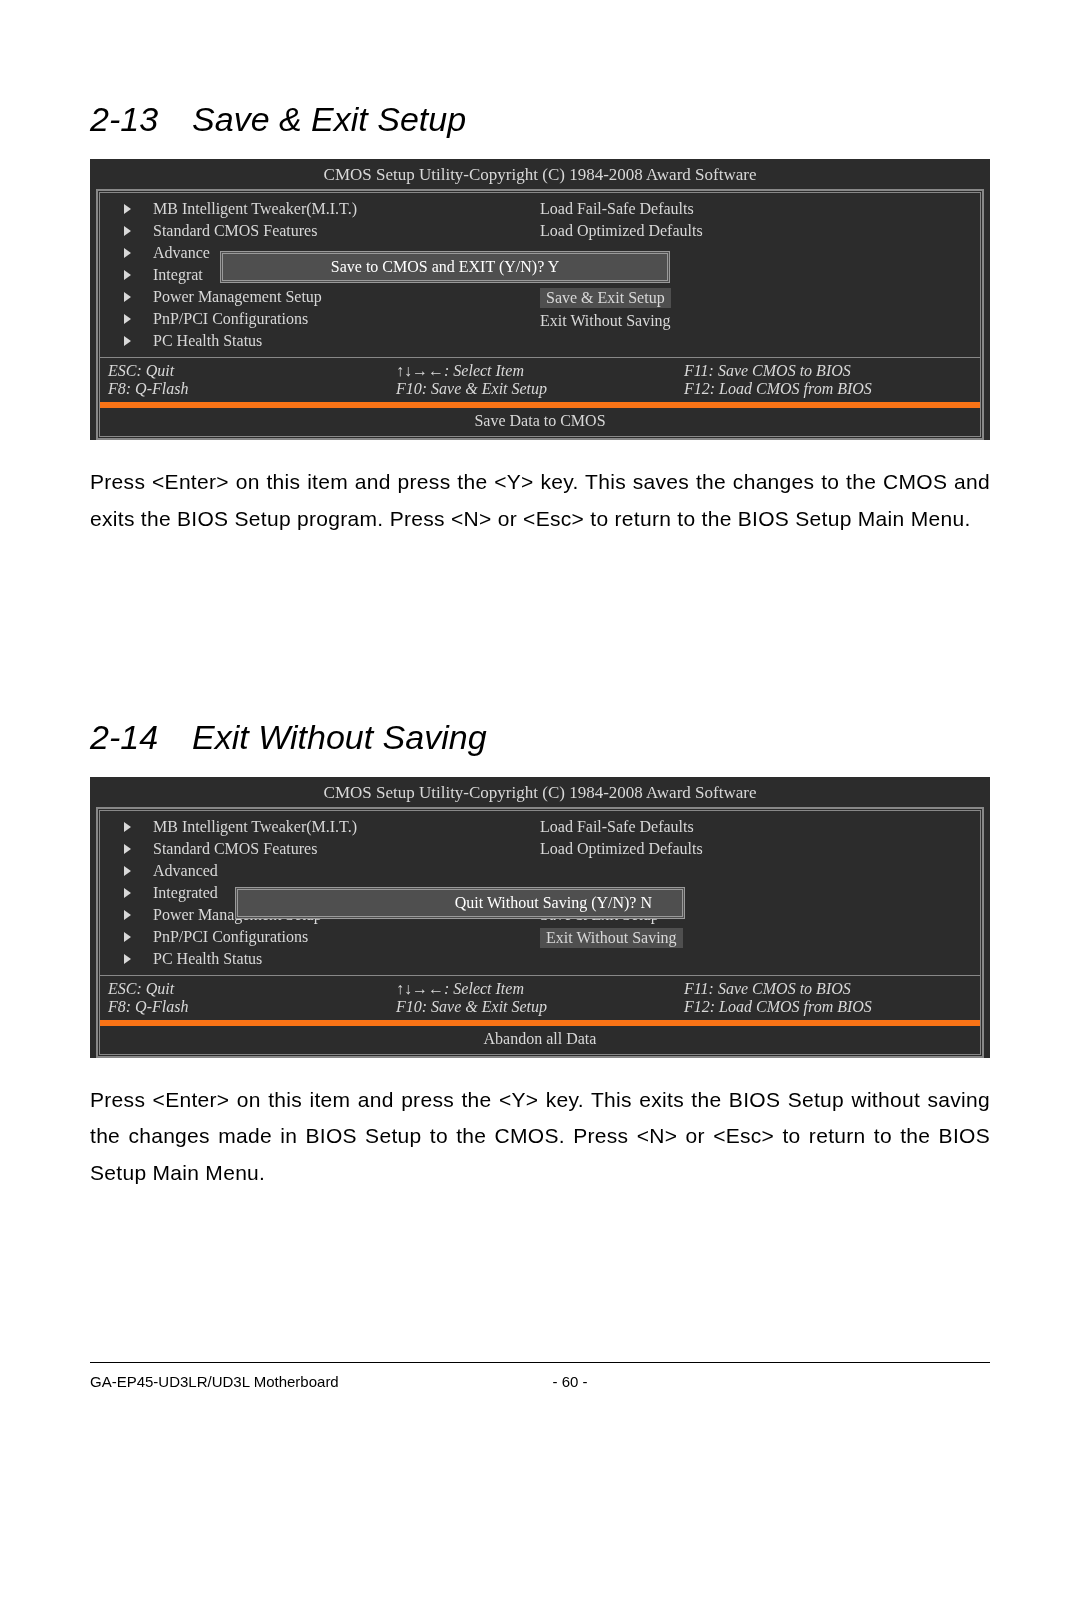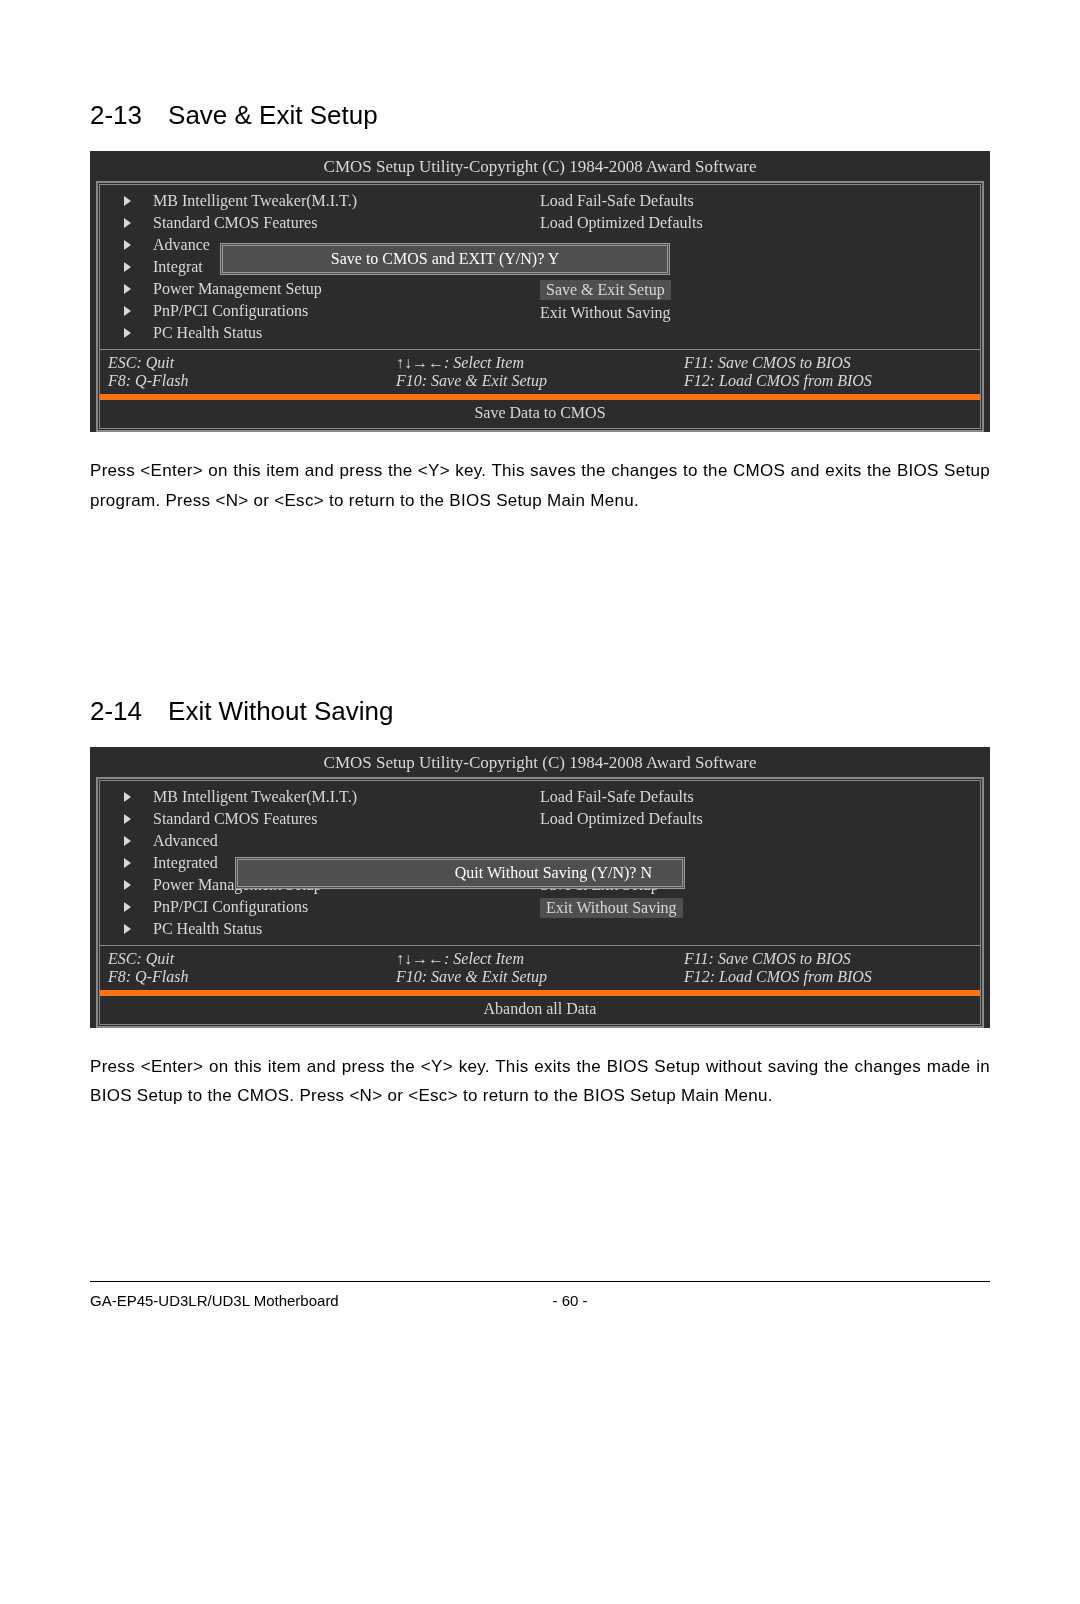--- a/index.html
+++ b/index.html
@@ -5,24 +5,25 @@
   * { box-sizing: border-box; margin: 0; padding: 0; }
   body {
     background: #fff;
     font-family: Arial, Helvetica, sans-serif;
     width: 1080px;
     margin: 0 auto;
     padding: 90px 90px 40px 90px;
     color: #000;
   }
   .section-heading {
-    font-size: 26px;
+    font-size: 34px;
     font-weight: 400;
     margin-bottom: 20px;
     margin-top: 10px;
+    font-style: italic;
   }
   .bios-box {
     background: #2c2c2c;
     color: #d8d8d8;
     font-family: "Times New Roman", Times, serif;
     font-size: 16px;
     position: relative;
     padding: 0;
     margin-bottom: 24px;
   }
@@ -89,21 +90,21 @@
   .popup {
     position: absolute;
     background: #4f4f4f;
     border: 3px double #9a9a9a;
     padding: 4px 30px;
     font-size: 16px;
     color: #ffffff;
     z-index: 10;
   }
   .instruction {
-    font-size: 17px;
+    font-size: 21px;
     line-height: 1.75;
     text-align: justify;
     margin-bottom: 10px;
     letter-spacing: 0.3px;
   }
   .gap { height: 160px; }
   .page-footer {
     margin-top: 170px;
     border-top: 1px solid #000;
     padding-top: 10px;

